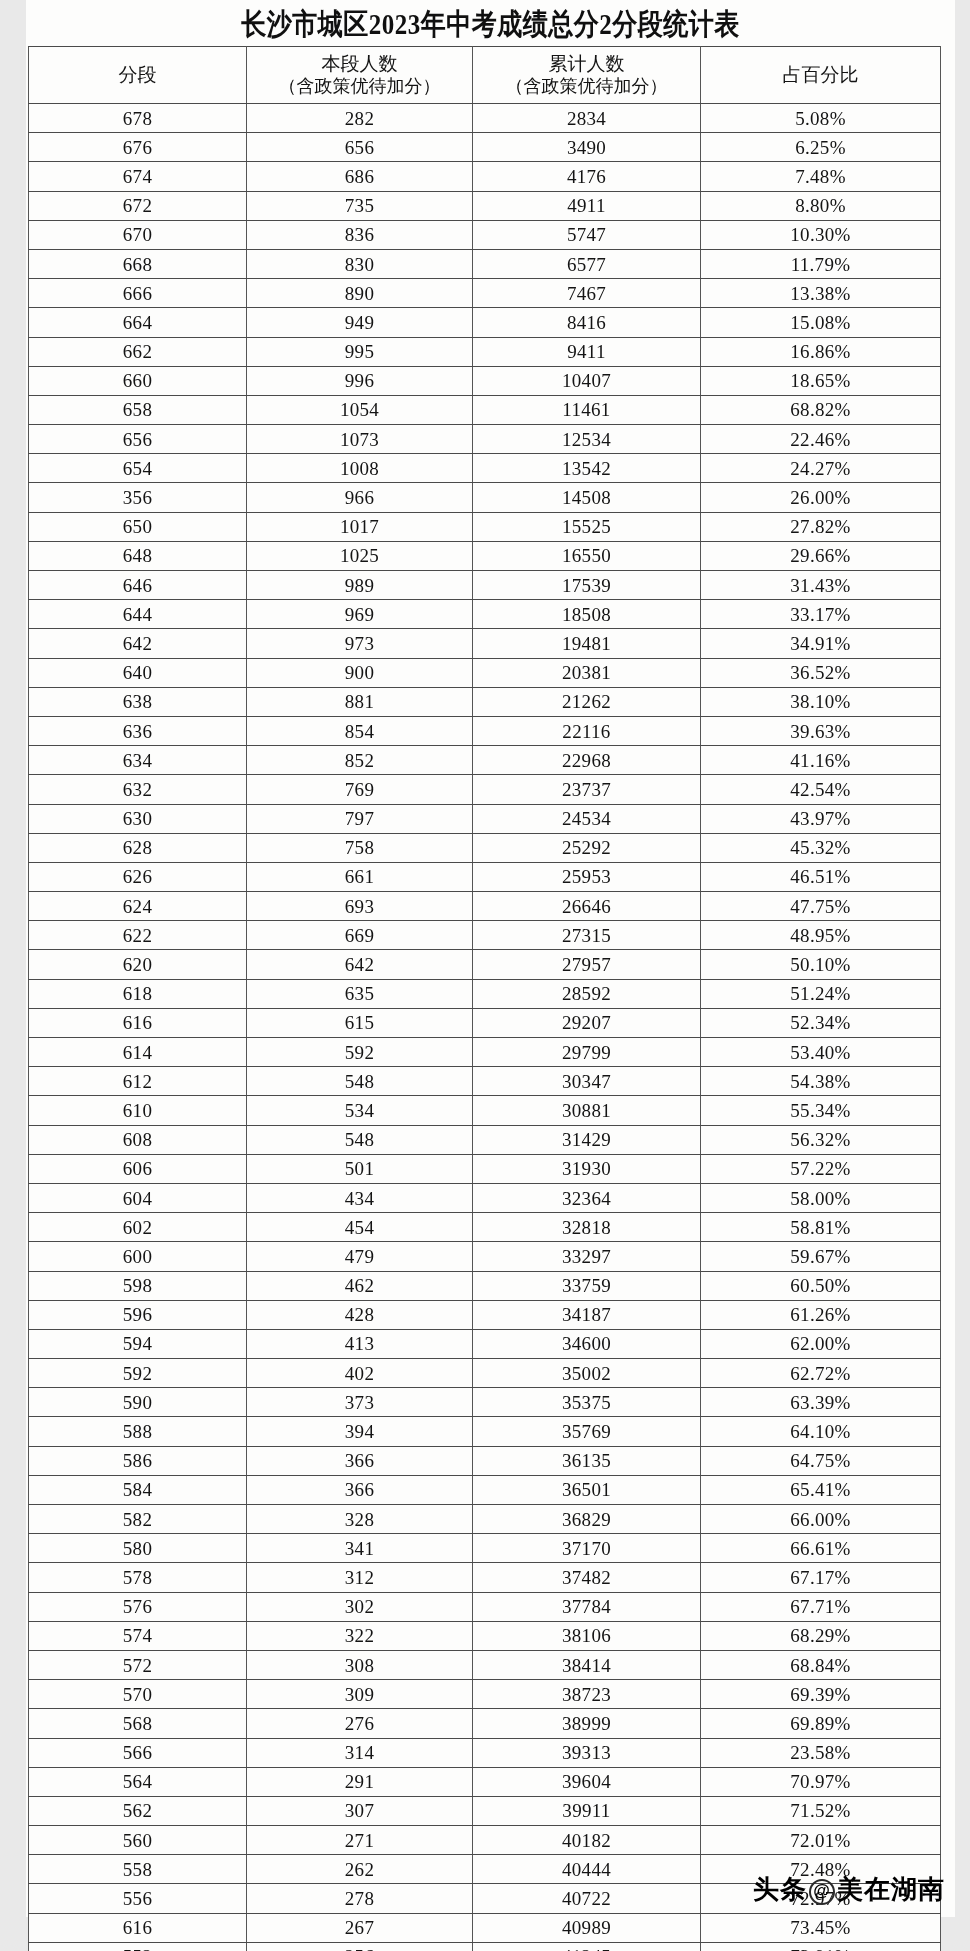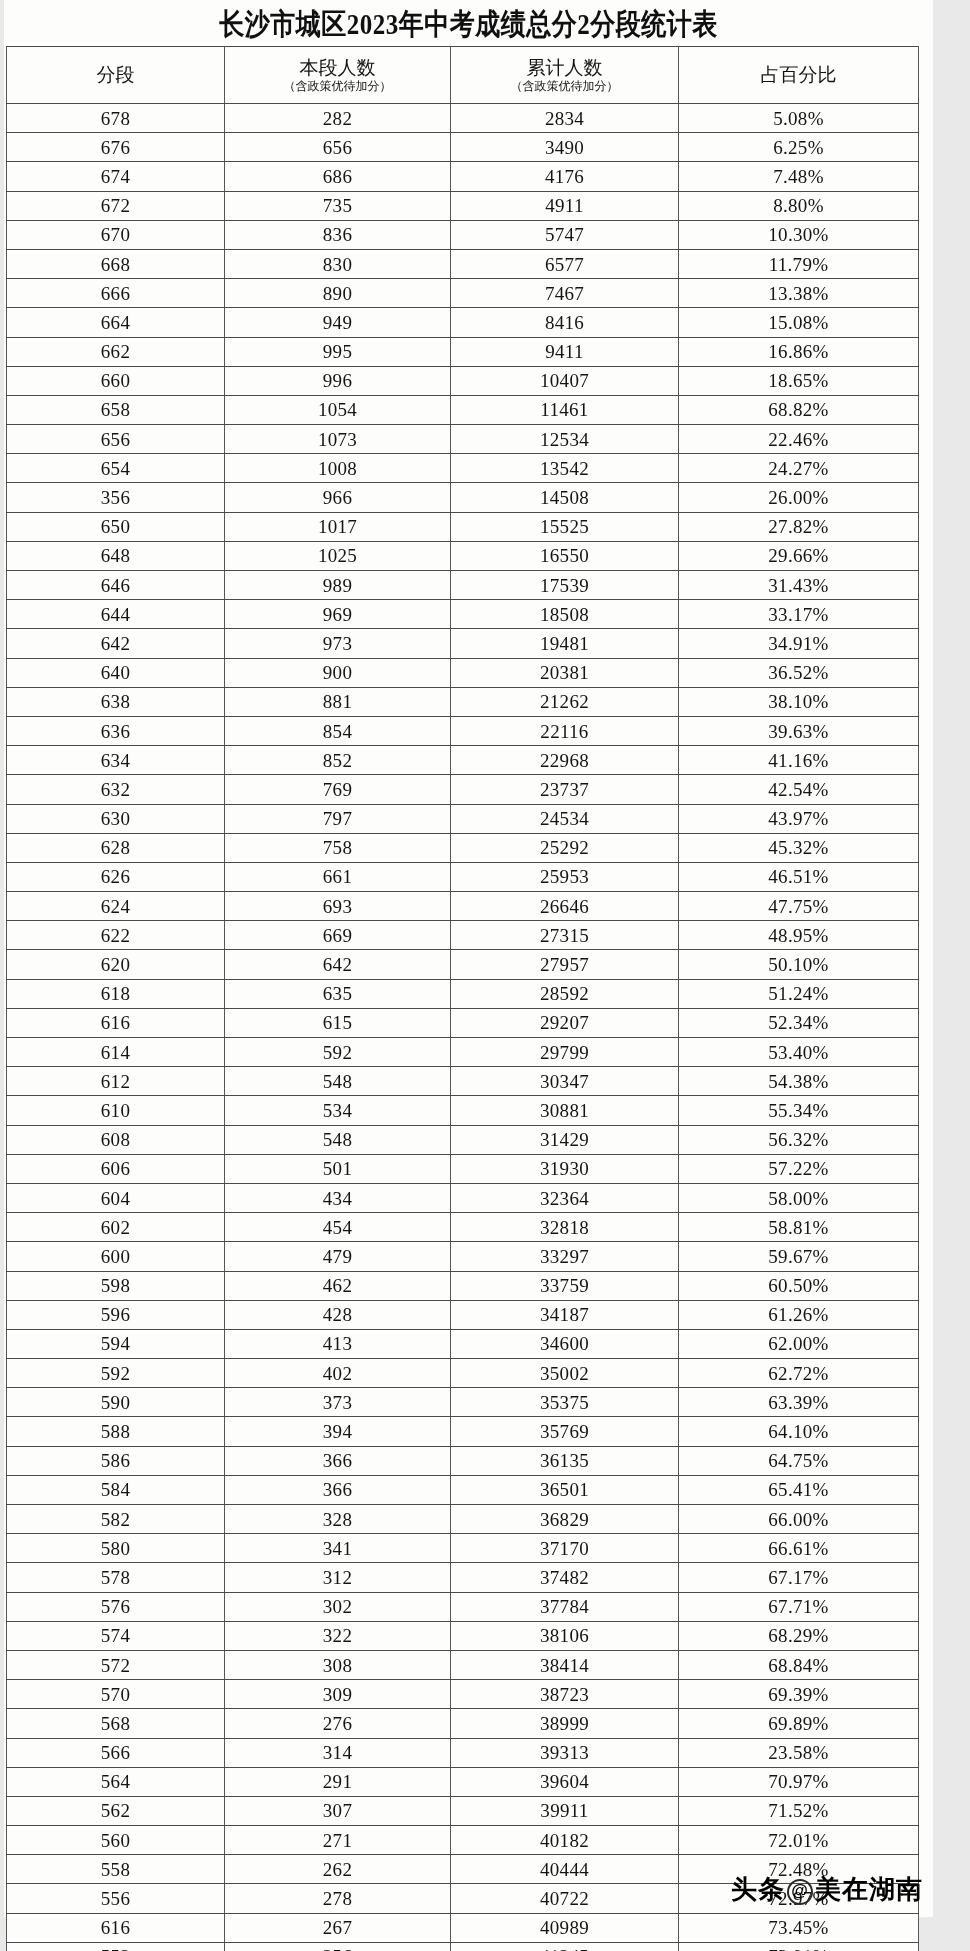--- a/index.html
+++ b/index.html
@@ -11,21 +11,21 @@
     width: 970px;
     height: 1951px;
     background: #e9e9e9;
     font-family: "Liberation Serif", "DejaVu Serif", serif;
     overflow: hidden;
     position: relative;
   }
 
   .page {
     position: absolute;
-    left: 4px;
+    left: 26px;
     top: 0;
     width: 929px;
     height: 1917px;
     background: #fdfdfc;
     box-sizing: border-box;
   }
 
   .title-zone {
     height: 46px;
     display: flex;
@@ -71,21 +71,21 @@
 
   table.score-table thead th {
     height: 52px;
     padding: 2px 0;
     font-weight: normal;
     font-size: 19px;
     line-height: 1.18;
   }
 
   .hdr-line1 { display: block; }
-  .hdr-line2 { display: block; font-size: 12px; }
+  .hdr-line2 { display: block; font-size: 18px; }
 
   table.score-table tbody td {
     height: 26.2px;
     font-size: 19px;
     line-height: 1;
     letter-spacing: 0.3px;
     font-variant-numeric: lining-nums;
   }
 
   td.pct {

